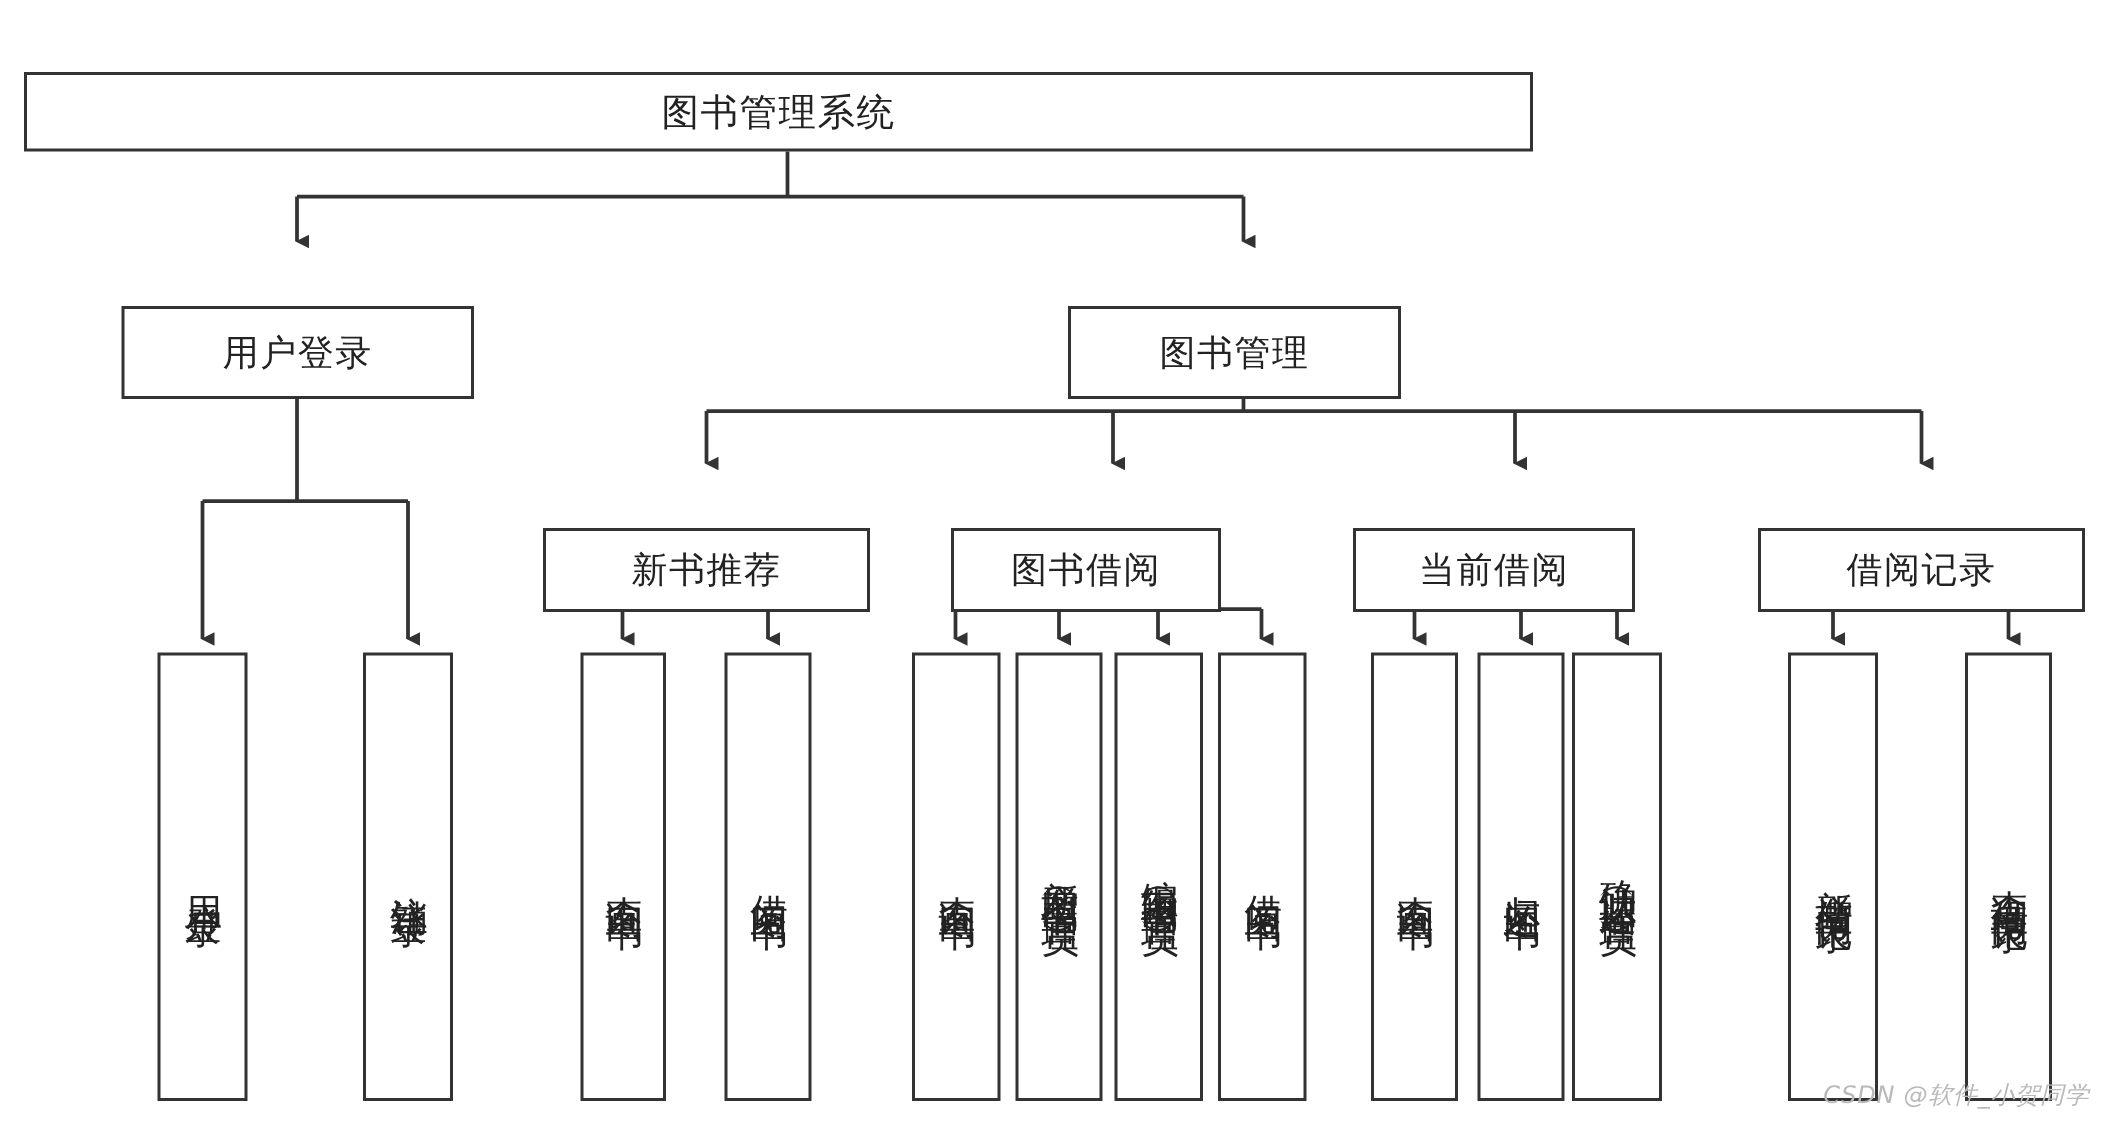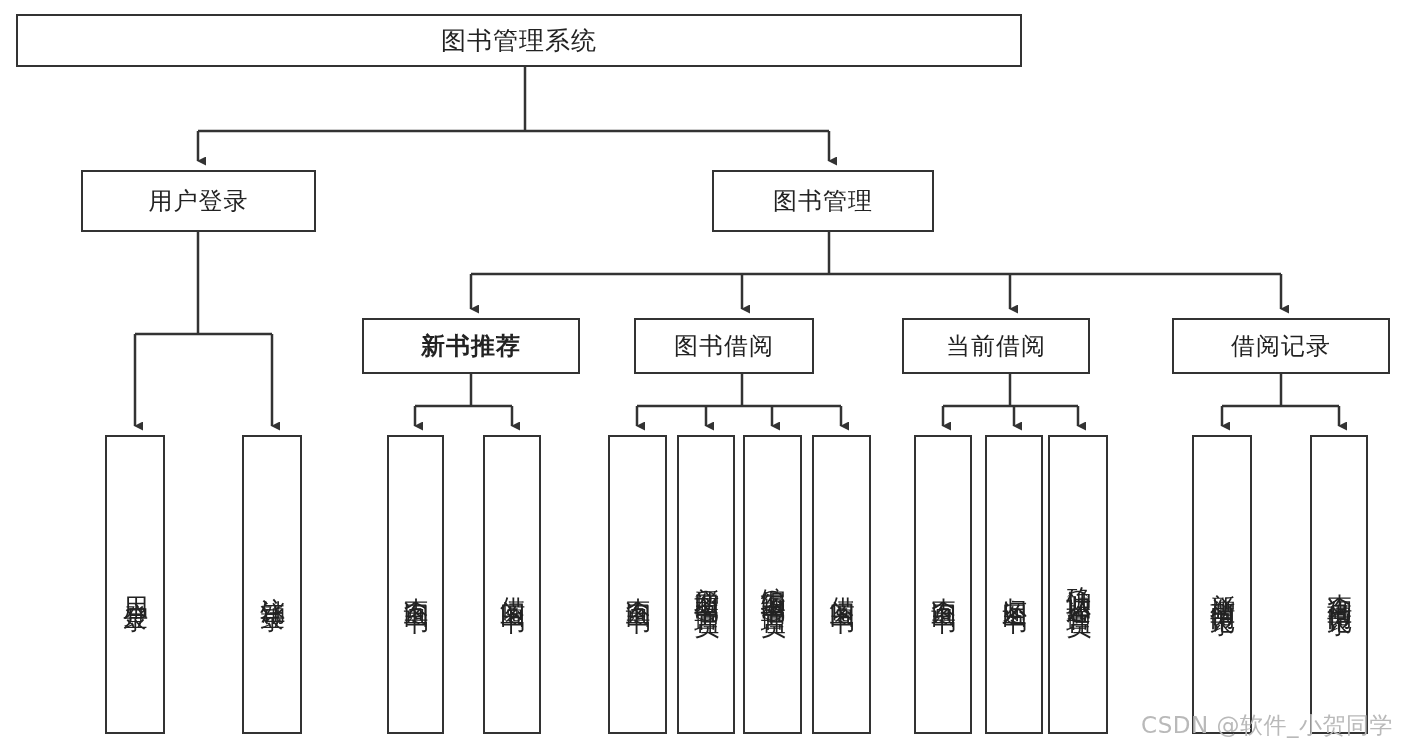--- a/index.html
+++ b/index.html
@@ -34,20 +34,21 @@
     display: flex;
     align-items: center;
     justify-content: center;
     color: #222222;
     z-index: 2;
   }
   .node.horiz {
     font-size: 24px;
     letter-spacing: 1px;
     line-height: 1.2;
+    margin-top: 34px;
   }
   .node.root {
     font-size: 25px;
   }
   .node.vert {
     writing-mode: vertical-rl;
     text-orientation: upright;
     font-size: 25px;
     letter-spacing: 4px;
     line-height: 1.05;
@@ -56,25 +57,26 @@
   .node.vert .vlabel {
     writing-mode: vertical-rl;
     text-orientation: upright;
     display: block;
     white-space: nowrap;
   }
   #watermark {
     position: absolute;
     right: 12px;
     bottom: 6px;
-    font-size: 23px;
+    font-size: 16px;
     color: #b9b9b9;
     letter-spacing: 0.5px;
     z-index: 5;
     white-space: nowrap;
+    font-style: italic;
   }
 </style>
 </head>
 <body>
 
 <div id="diagram-root">
 
   <svg id="edge-layer" viewBox="0 0 1405 747" xmlns="http://www.w3.org/2000/svg">
     <defs>
       <marker id="arrowhead" markerWidth="9" markerHeight="9" refX="4.5" refY="8" orient="auto" markerUnits="userSpaceOnUse">
@@ -129,21 +131,21 @@
     <span>图书管理系统</span>
   </div>
 
   <div class="node horiz" style="left:81px; top:170px; width:235px; height:62px;">
     <span>用户登录</span>
   </div>
   <div class="node horiz" style="left:712px; top:170px; width:222px; height:62px;">
     <span>图书管理</span>
   </div>
 
-  <div class="node horiz" style="left:362px; top:318px; width:218px; height:56px;font-weight:bold;">
+  <div class="node horiz" style="left:362px; top:318px; width:218px; height:56px;">
     <span>新书推荐</span>
   </div>
   <div class="node horiz" style="left:634px; top:318px; width:180px; height:56px;">
     <span>图书借阅</span>
   </div>
   <div class="node horiz" style="left:902px; top:318px; width:188px; height:56px;">
     <span>当前借阅</span>
   </div>
   <div class="node horiz" style="left:1172px; top:318px; width:218px; height:56px;">
     <span>借阅记录</span>

